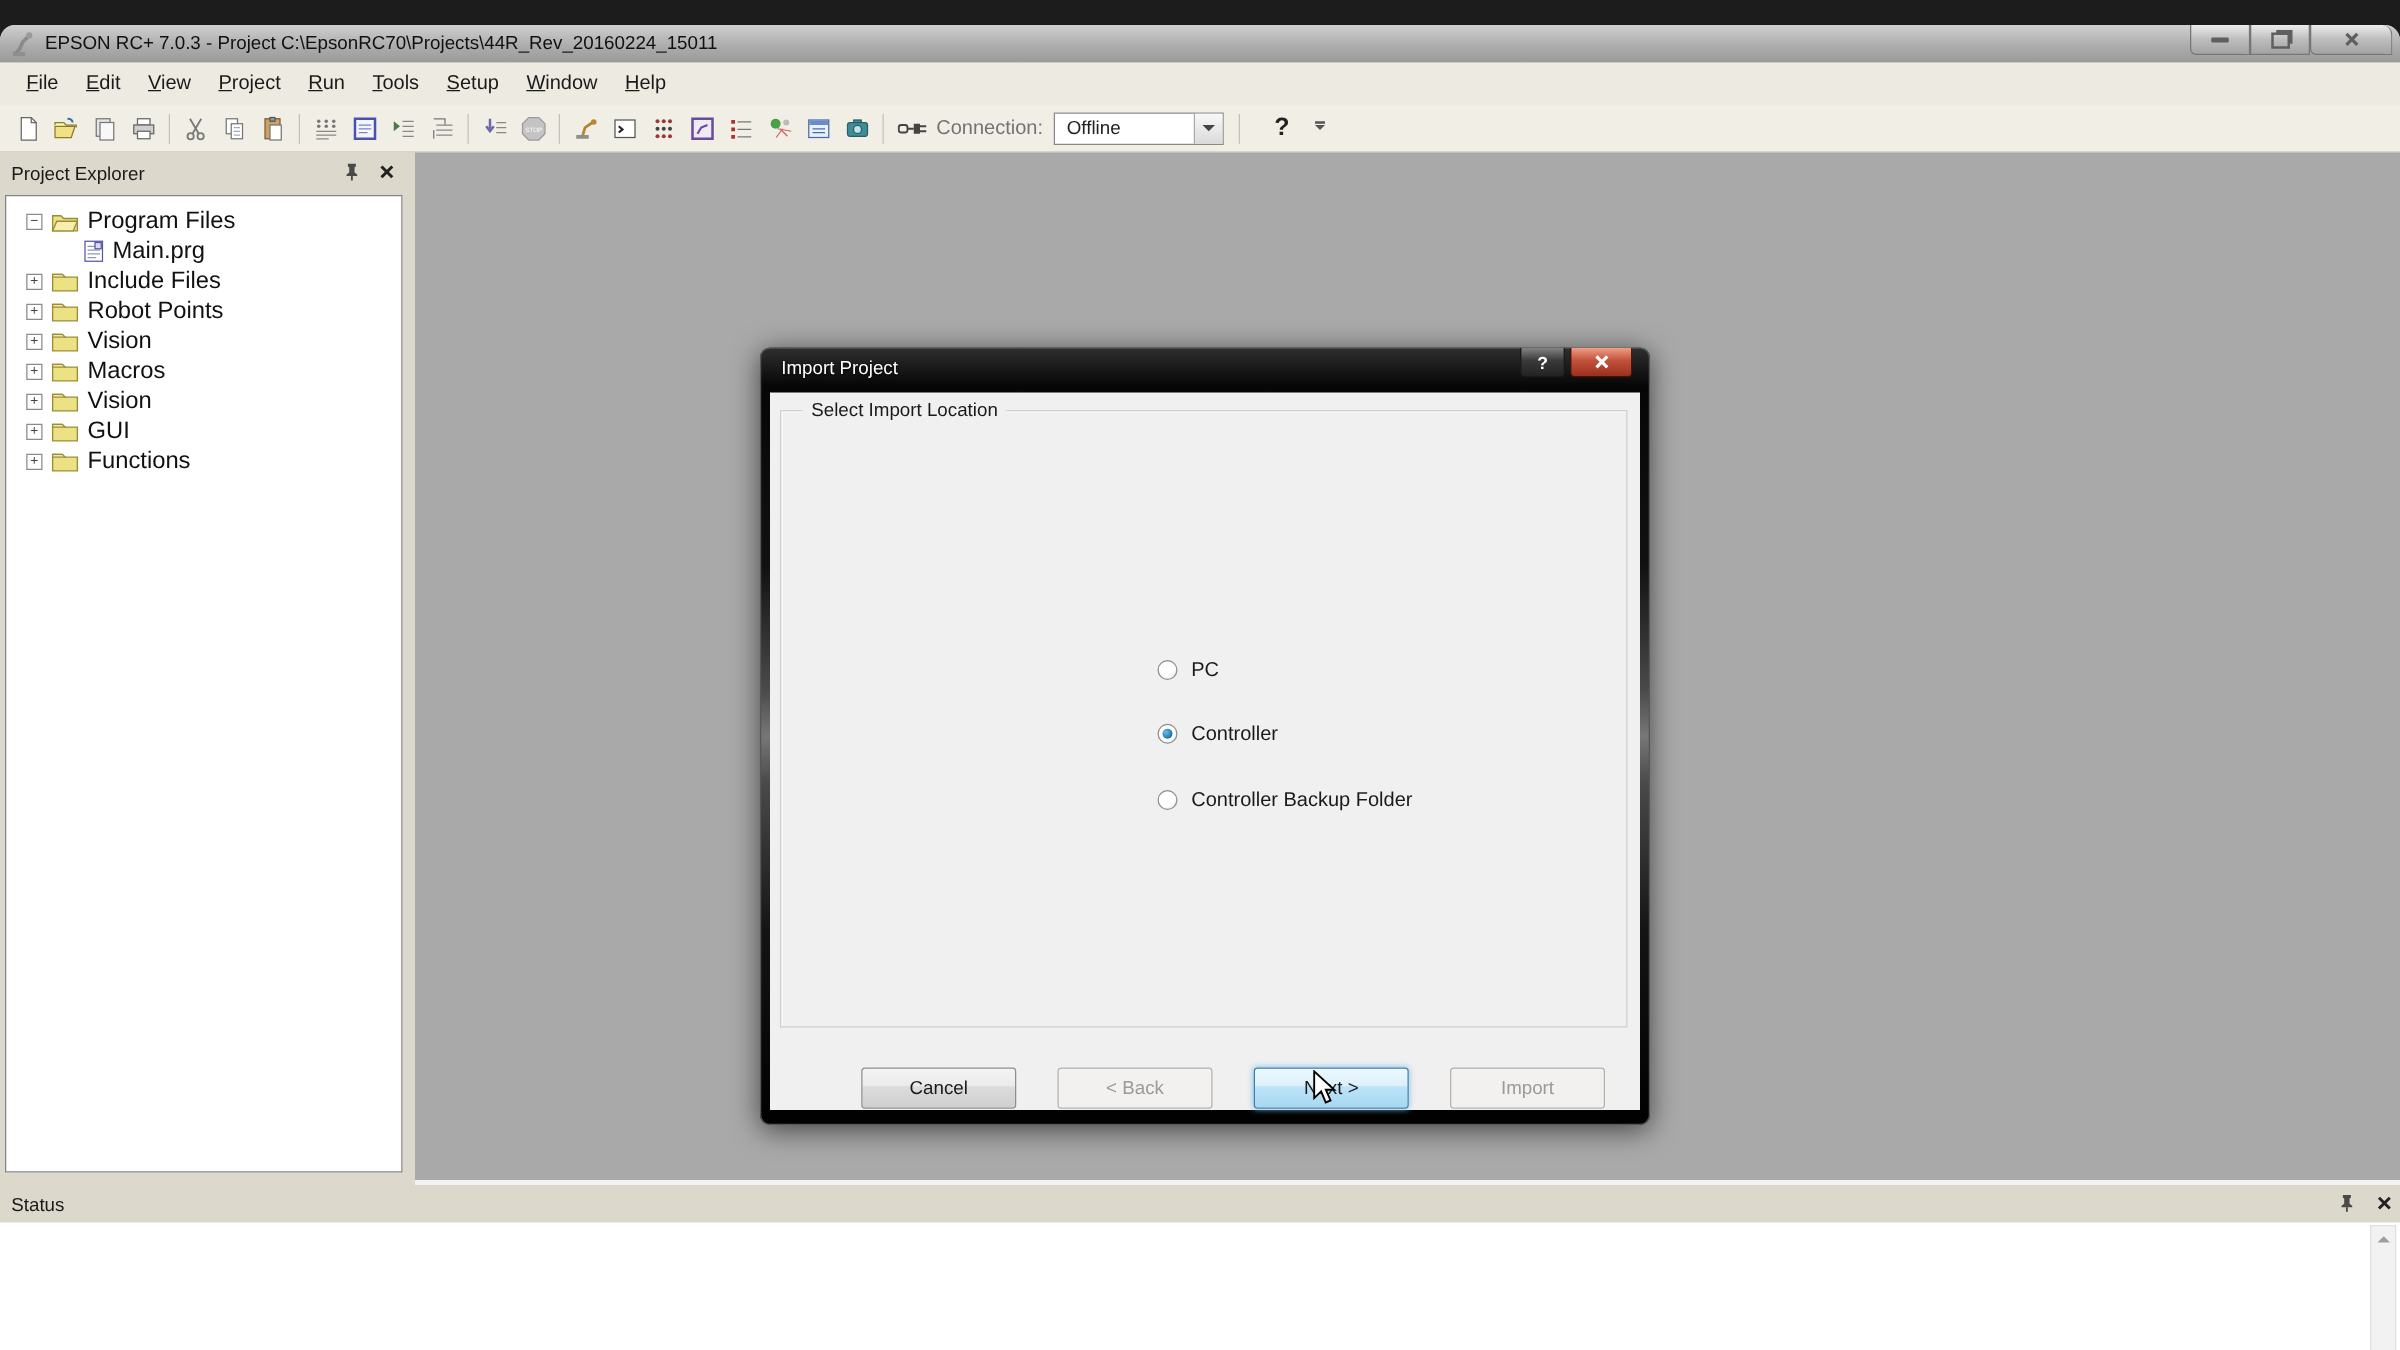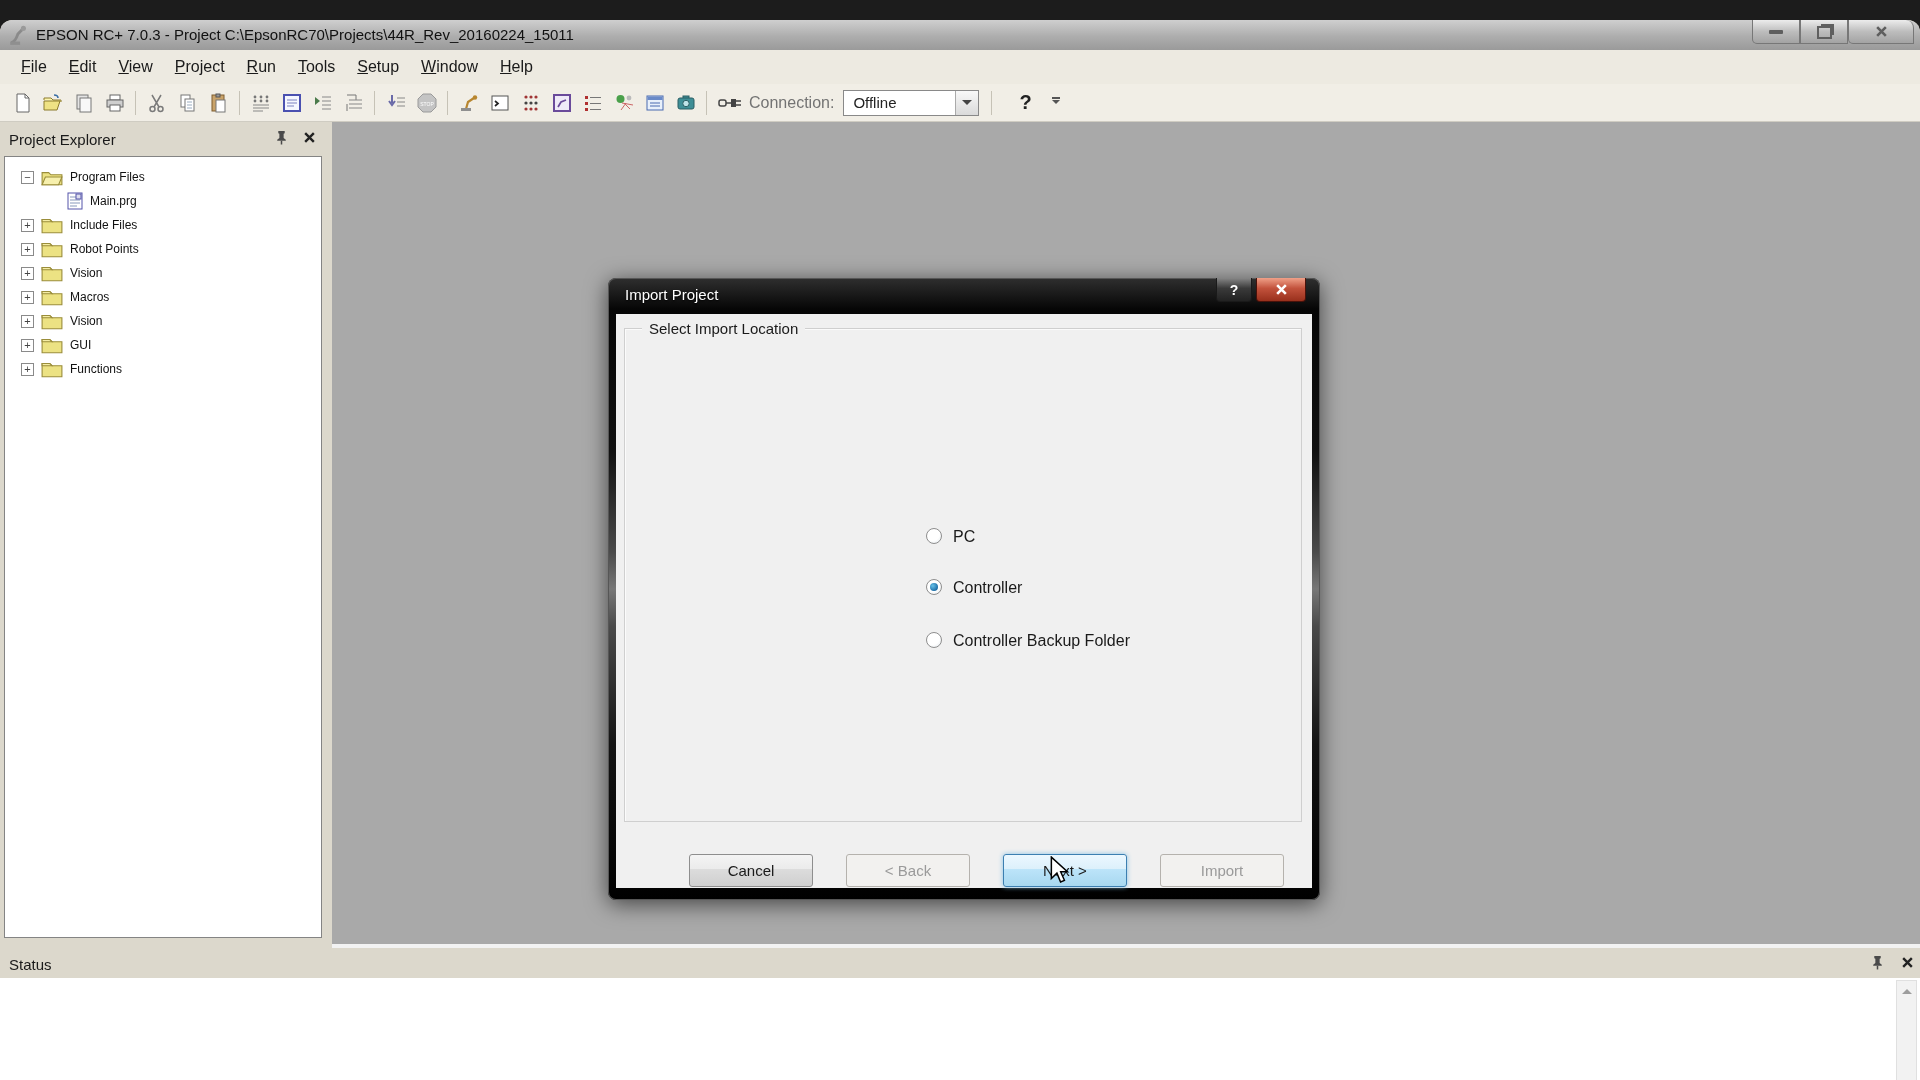--- a/index.html
+++ b/index.html
@@ -36,21 +36,21 @@
   .tb-overflow i{display:block;width:8px;height:2px;background:#555;}
   .tb-overflow::after{content:"";width:0;height:0;border:4px solid transparent;border-top-color:#555;margin-top:1px;}
 
   
   .explorer-header{position:absolute;left:0;top:104px;width:328px;height:30px;display:flex;align-items:center;padding-left:9px;box-sizing:border-box;font-size:15px;color:#1a1a1a;background:#dcd8cc;}
   .panel-pin{position:absolute;width:18px;height:18px;border:none;background:none;padding:0;}
   .panel-x{position:absolute;width:18px;height:18px;border:none;background:none;padding:0;}
   .explorer-pin{left:272px;top:110px;}
   .explorer-x{left:300px;top:110px;}
   .explorer-tree{position:absolute;left:4px;top:136px;width:318px;height:782px;background:#fff;border:1px solid #848484;box-sizing:border-box;padding-top:8px;}
-  .tree-row{height:24px;display:flex;align-items:center;font-size:12px;color:#111;}
+  .tree-row{height:24px;display:flex;align-items:center;font-size:19px;color:#111;}
   .expander{width:13px;height:13px;border:1px solid #8a8a8a;background:#fff;box-sizing:border-box;font-size:11px;line-height:10px;text-align:center;color:#444;margin:0 7px 0 16px;flex:none;}
   .expander.minus::before{content:"−";}
   .expander.plus::before{content:"+";}
   .tree-row.child{padding-left:62px;}
   .tree-ico{width:22px;height:18px;margin-right:7px;flex:none;}
   .tree-ico.small{width:16px;height:18px;}
 
   
   .workspace{position:absolute;left:332px;top:102px;width:1588px;height:822px;background:#a9a9a9;border-bottom:4px solid #f2f2f2;box-sizing:content-box;}
 

